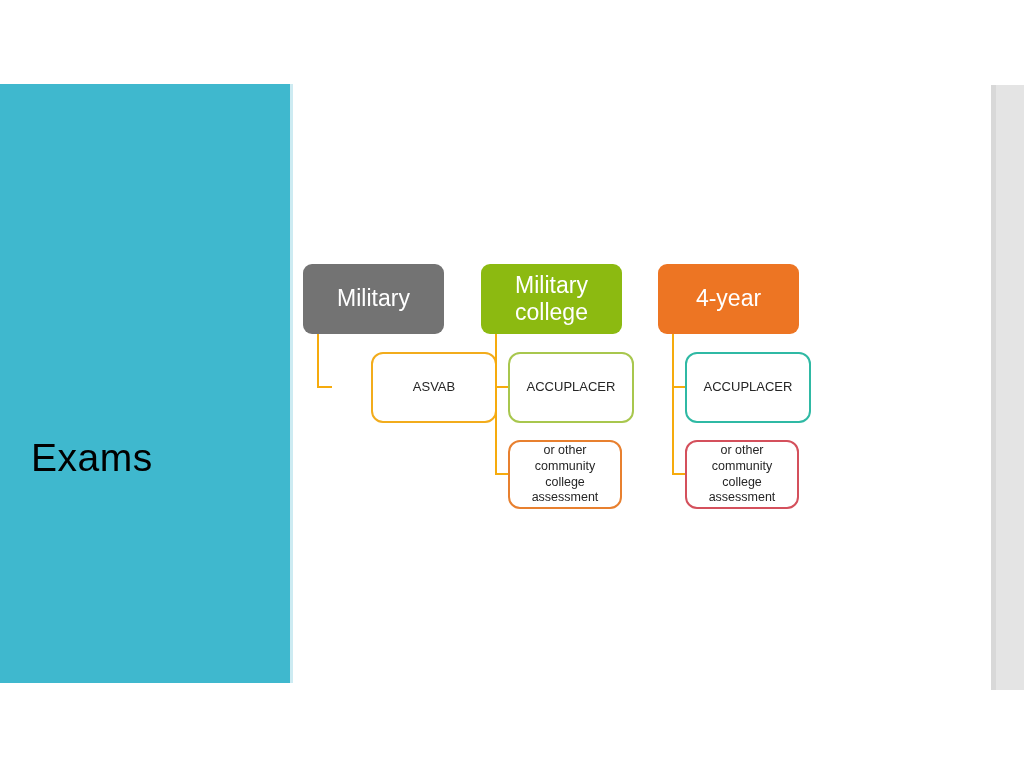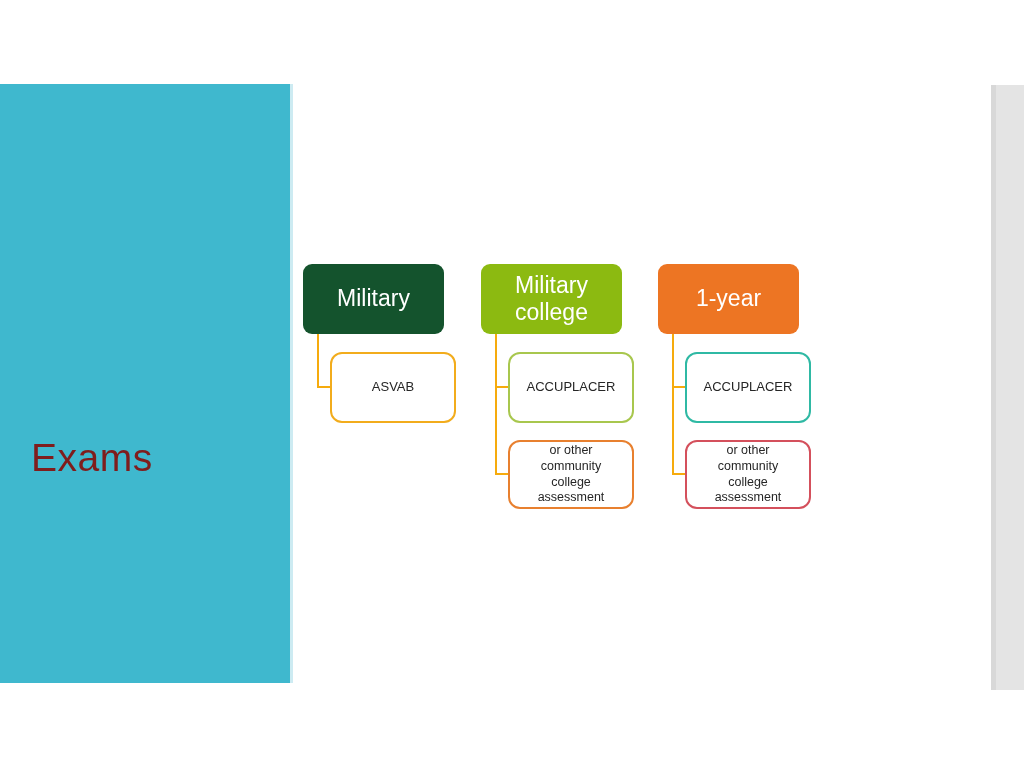--- a/index.html
+++ b/index.html
@@ -11,21 +11,21 @@
   }
   .slide { position:absolute; inset:0; }
 
   
   .side-panel {
     position:absolute; left:0; top:84px; width:290px; height:599px;
     border-right:3px solid #CDEBF2;
   }
   .slide-title {
     position:absolute; left:31px; top:352px;
-    font-size:39px; font-weight:300; color:#7f1d1d; letter-spacing:0.5px;
+    font-size:39px; font-weight:300; color:#000000; letter-spacing:0.5px;
   }
 
   
   .right-rail {
     position:absolute; left:991px; top:85px; width:28px; height:605px;
     border-left:5px solid #D8D8D8;
   }
 
   
   .col { position:absolute; top:264px; width:180px; height:290px; }
@@ -44,51 +44,51 @@
   .hline.h2 { top:209px; }
   .child-box {
     position:absolute; left:27px; width:112px;
     background:#ffffff; border:2px solid #999; border-radius:12px;
     display:flex; align-items:center; justify-content:center;
     text-align:center; color:#262626; font-size:13px; line-height:1.25;
     padding:0 5px; box-sizing:content-box;
   }
   .child-box.c1 { top:88px; height:67px; }
   .child-box.c2 { top:176px; height:65px; }
-  .child-box.wrap-narrow { padding:0 17px; width:88px; font-size:12.5px; }
+  .child-box.wrap-narrow { padding:0 11px; width:88px; font-size:12.5px; }
 </style>
 </head>
 <body>
 
 <div class="slide">
 
   <div class="side-panel" style="background: rgb(63, 184, 206);">
     <div class="slide-title">Exams</div>
   </div>
 
   <div class="right-rail" style="background: rgb(228, 228, 228);"></div>
 
   <div class="col" style="left:303px">
-    <div class="parent-box" style="background: #14532d;">Military</div>
+    <div class="parent-box" style="background: #737373;">Military</div>
     <div class="vline one" style="background: rgb(246, 171, 13);"></div>
     <div class="hline h1" style="background: rgb(246, 171, 13);"></div>
-    <div class="child-box c1" style="border-color: rgb(242, 172, 28);">ASVAB</div>
+    <div class="child-box c1" style="border-color: rgb(242, 172, 28); margin-left: 41px;">ASVAB</div>
   </div>
 
   <div class="col" style="left:481px">
     <div class="parent-box" style="background: rgb(140, 186, 17);">Military college</div>
     <div class="vline two" style="background: rgb(246, 171, 13);"></div>
     <div class="hline h1" style="background: rgb(246, 171, 13);"></div>
     <div class="hline h2" style="background: rgb(246, 171, 13);"></div>
     <div class="child-box c1" style="border-color: rgb(168, 199, 78);">ACCUPLACER</div>
     <div class="child-box c2 wrap-narrow" style="border-color: rgb(232, 128, 47);">or other community college assessment</div>
   </div>
 
   <div class="col" style="left:658px">
-    <div class="parent-box" style="background: rgb(237, 117, 35);">1-year</div>
+    <div class="parent-box" style="background: rgb(237, 117, 35);">4-year</div>
     <div class="vline two" style="background: rgb(246, 171, 13);"></div>
     <div class="hline h1" style="background: rgb(246, 171, 13);"></div>
     <div class="hline h2" style="background: rgb(246, 171, 13);"></div>
     <div class="child-box c1" style="border-color: rgb(47, 185, 164);">ACCUPLACER</div>
     <div class="child-box c2 wrap-narrow" style="border-color: rgb(212, 80, 92);">or other community college assessment</div>
   </div>
 
 
 </div>
 

